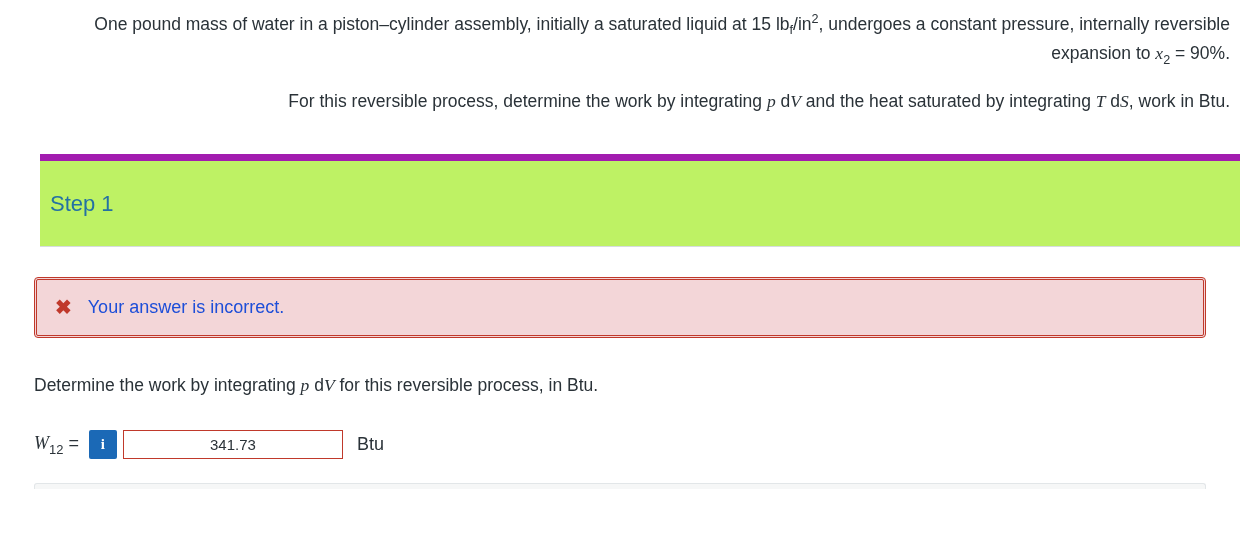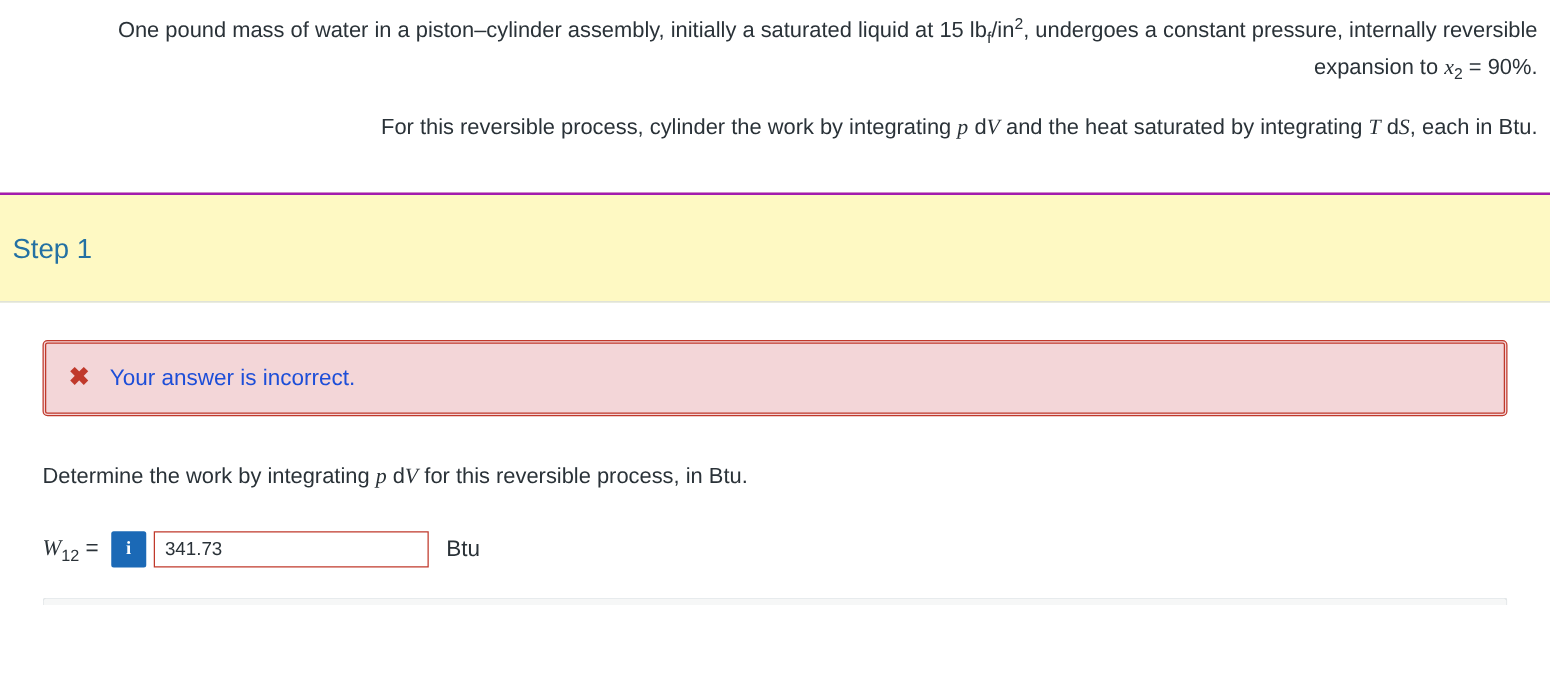--- a/index.html
+++ b/index.html
@@ -12,23 +12,24 @@
     line-height: 1.5;
   }
   .problem-text {
     padding: 10px 10px 22px 10px;
     font-weight: 400;
     color: #2a3238;
     font-size: 17.5px;
   }
   .problem-text p { margin-bottom: 18px; text-align: right; }
   .step-header-wrap {
-    border-top: 2px solid #a21caf;
+    border-top: 7px solid #a21caf;
     border-bottom: 1px solid #d6dcdf;
-    background: #fef9c3;
+    background: #bef264;
+    margin-left: 40px;
   }
   .step-header {
     color: #2471a3;
     font-size: 22px;
     padding: 26px 10px;
     font-weight: 400;
   }
   .step-body {
     padding: 30px 34px 10px 34px;
   }
@@ -86,20 +87,21 @@
   }
   .answer-input {
     width: 220px;
     height: 29px;
     border: 1px solid #c0392b;
     outline: none;
     padding: 2px 8px;
     font-size: 15px;
     color: #2a3238;
     font-family: inherit;
+    text-align: center;
   }
   .unit-label { margin-left: 8px; }
   sub { font-size: 0.72em; vertical-align: sub; }
   sup { font-size: 0.72em; vertical-align: super; }
   .hint-bar {
     margin: 0 34px;
     height: 6px;
     background: #f6f7f7;
     border: 1px solid #e2e6e8;
     border-bottom: none;
@@ -107,21 +109,21 @@
   }
 </style>
 </head>
 <body>
 
 <div class="problem-text">
   <p>
     <span>One pound mass of water in a piston–cylinder assembly, initially a saturated liquid at 15 lb</span><sub>f</sub><span>/in</span><sup>2</sup><span>, undergoes a constant pressure, internally reversible expansion to </span><span class="var-label">x</span><sub>2</sub><span> = 90%.</span>
   </p>
   <p>
-    <span>For this reversible process, cylinder the work by integrating </span><span class="var-label">p</span><span> d</span><span class="var-label">V</span><span> and the heat saturated by integrating </span><span class="var-label">T</span><span> d</span><span class="var-label">S</span><span>, each in Btu.</span>
+    <span>For this reversible process, determine the work by integrating </span><span class="var-label">p</span><span> d</span><span class="var-label">V</span><span> and the heat saturated by integrating </span><span class="var-label">T</span><span> d</span><span class="var-label">S</span><span>, work in Btu.</span>
   </p>
 </div>
 
 <div class="step-header-wrap">
   <div class="step-header">Step 1</div>
 </div>
 
 <div class="step-body">
 
   <div class="feedback-banner">

